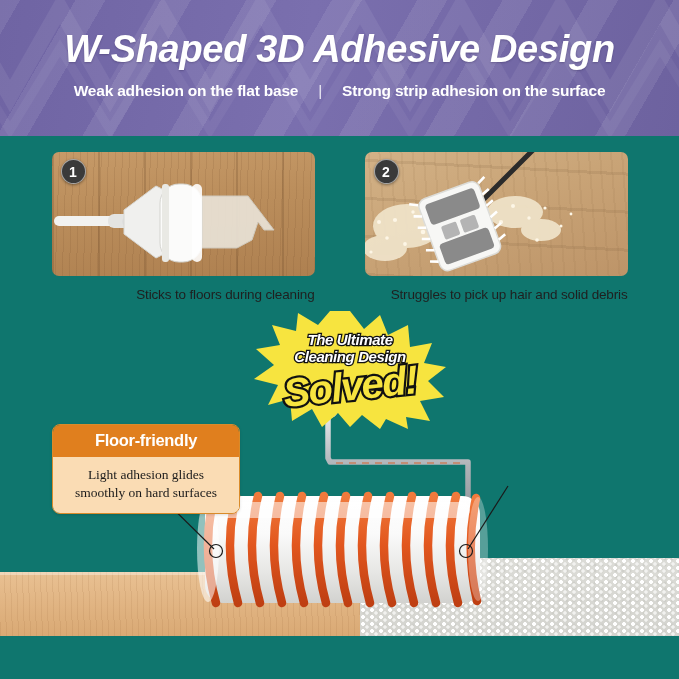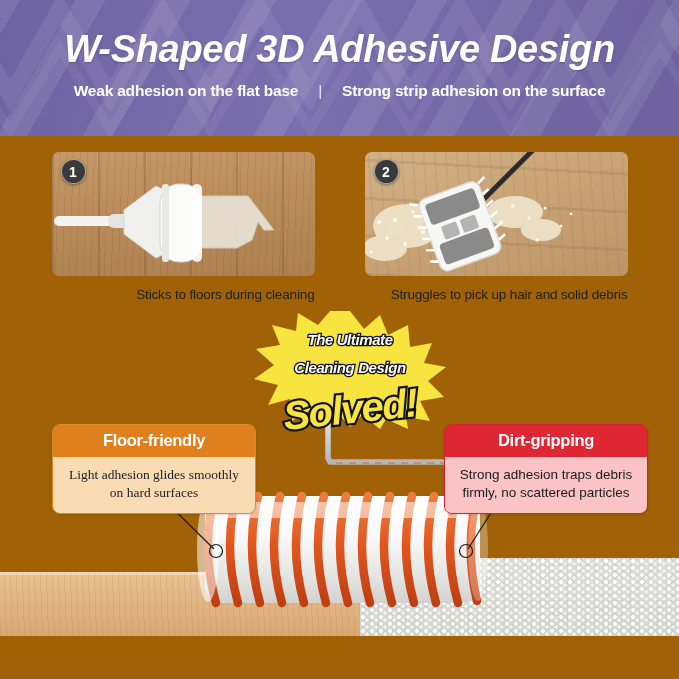--- a/index.html
+++ b/index.html
@@ -3,21 +3,21 @@
 <meta charset="utf-8">
 <style>
   * { box-sizing: border-box; margin: 0; padding: 0; }
   body {
     width: 679px; height: 679px;
     font-family: "Liberation Sans", sans-serif;
     background: #ffffff;
     overflow: hidden;
     position: relative;
   }
-  .page { position: relative; width: 679px; height: 679px; background: #a16207; }
+  .page { position: relative; width: 679px; height: 679px; background: #0f766e; }
 
   
   .header {
     position: relative;
     width: 679px; height: 136px;
     background: linear-gradient(100deg, #6f64a3 0%, #7a6fae 45%, #6d629f 100%);
     overflow: hidden;
   }
   .header-zig {
     position: absolute; inset: 0;
@@ -156,21 +156,21 @@
       radial-gradient(circle at 2px 2px, #cfcfca 1.1px, rgba(255,255,255,0) 1.8px) 2px 5px/7px 6px,
       linear-gradient(180deg, #dcdcd7 0%, #d4d4cf 100%);
   }
 
   
   .roller-wrap { position: absolute; left: 0; top: 0; width: 679px; height: 330px; }
 
   
   .fbox {
     position: absolute;
-    width: 204px;
+    width: 188px;
     border-radius: 8px;
     overflow: hidden;
     z-index: 8;
     box-shadow: 0 1px 3px rgba(0,0,0,.13);
   }
   .fbox-left  { left: 52px;  top: 118px; border: 1.5px solid #d98b2a; }
   .fbox-right { left: 444px; top: 118px; border: 1.5px solid #cf2232; }
   .fbox-head {
     text-align: center;
     color: #fff;
@@ -195,23 +195,22 @@
   .burst {
     position: absolute;
     left: 252px; top: 3px;
     width: 196px; height: 120px;
     z-index: 9;
   }
   .burst svg { position: absolute; inset: 0; width: 100%; height: 100%; }
   .burst-text {
     position: absolute; inset: 0;
     display: flex; flex-direction: column;
-    align-items: center; justify-content: flex-end;
+    align-items: center; justify-content: center;
     z-index: 3;
-    gap: 11px;
   }
   .burst-l1, .burst-l2 {
     font-size: 15px; font-weight: bold; font-style: italic;
     color: #fff;
     letter-spacing: -.4px;
     line-height: 1.12;
     white-space: nowrap;
     -webkit-text-stroke: 2.6px #111;
     paint-order: stroke fill;
   }
@@ -386,24 +385,20 @@
         <line x1="508" y1="180" x2="468" y2="243"></line>
         <circle cx="466" cy="245" r="6.5" fill="none"></circle>
       </g>
     </svg>
 
     <div class="fbox fbox-left">
       <div class="fbox-head">Floor-friendly</div>
       <div class="fbox-body">Light adhesion glides smoothly on hard surfaces</div>
     </div>
 
-    <div class="fbox fbox-right">
-      <div class="fbox-head">Dirt-gripping</div>
-      <div class="fbox-body">Strong adhesion traps debris firmly, no scattered particles</div>
-    </div>
 
     <div class="burst">
       <svg viewBox="0 0 196 120" preserveAspectRatio="none">
         <polygon fill="#f7e43f" points="
           98,2 112,20 128,6 136,26 156,16 158,38 180,34 172,54 194,58 176,72
           192,88 168,92 178,112 154,108 156,120 134,110 128,120 110,106 98,118
           86,104 70,118 60,100 40,112 38,90 16,96 26,76 2,70 22,56 4,40 28,36
           20,16 44,22 46,4 66,16 78,2"></polygon>
       </svg>
       <div class="burst-text">

